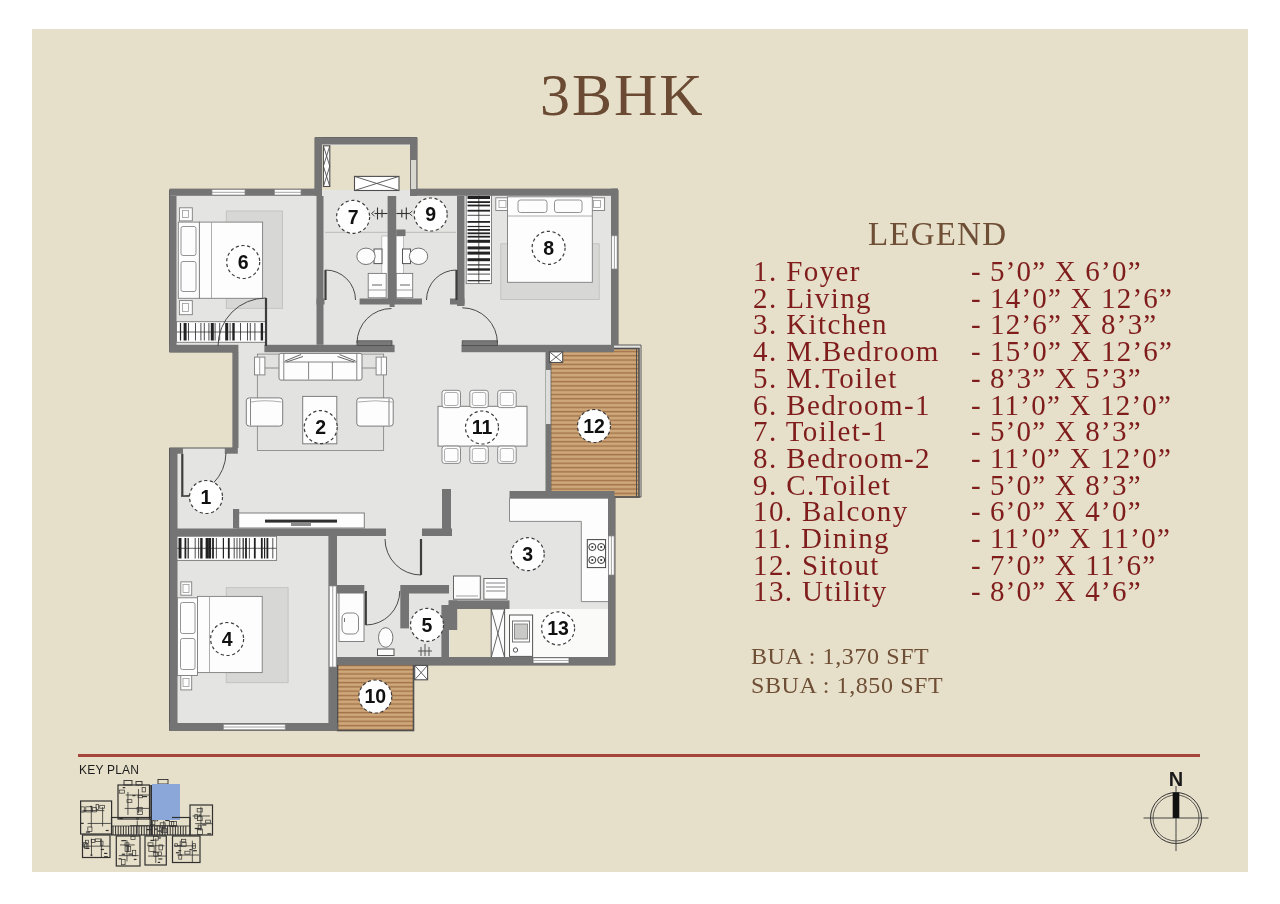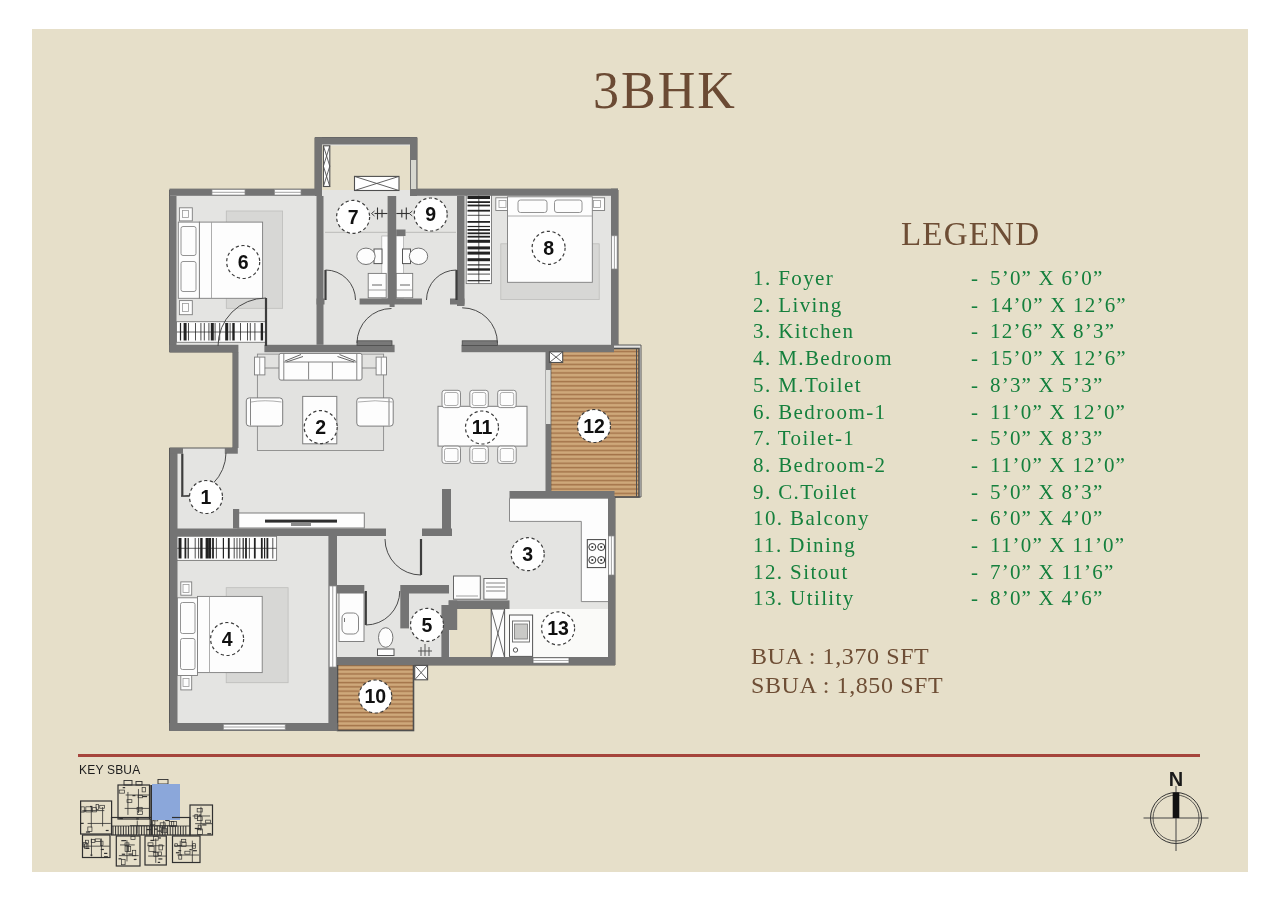--- a/index.html
+++ b/index.html
@@ -1,38 +1,38 @@
 <!DOCTYPE html>
 <html><head><meta charset="utf-8"><style>
 *{margin:0;padding:0;box-sizing:border-box}
 html,body{width:1280px;height:904px;background:#fff;overflow:hidden;
 font-family:"Liberation Serif",serif}
 .panel{position:absolute;left:32px;top:29px;width:1216px;height:843px;background:#e6dfc9}
 .abs{position:absolute;white-space:pre}
-.title{left:593px;top:61px;font-size:52px;color:#6b4a33;letter-spacing:2px}
-.lhead{left:901px;top:216px;font-size:33px;color:#6e4e35;letter-spacing:1.2px}
-.col{font-size:21px;color:#15803d;line-height:26.7px;top:265px}
+.title{left:540px;top:61px;font-size:60px;color:#6b4a33;letter-spacing:2px}
+.lhead{left:868px;top:216px;font-size:33px;color:#6e4e35;letter-spacing:1.2px}
+.col{font-size:29px;color:#7f1d1d;line-height:26.7px;top:258px}
 .names{left:753px;letter-spacing:1.4px}
 .dash{left:971px}
 .dims{left:990px;letter-spacing:1.2px}
 .bua{left:751px;top:642px;font-size:24px;color:#6e4e35;line-height:28.5px;letter-spacing:0.6px}
 .kp{left:79px;top:763px;font-family:"Liberation Sans",sans-serif;font-size:12px;
 color:#1d1d1d;letter-spacing:0.2px}
 .redline{position:absolute;left:78px;top:753.5px;width:1122px;height:3px;background:#a6453c}
 svg{position:absolute;left:0;top:0}
 </style></head><body>
 <div class="panel"></div>
 <div class="abs title">3BHK</div>
 <div class="abs lhead">LEGEND</div>
 <div class="abs col names">1. Foyer<br>2. Living<br>3. Kitchen<br>4. M.Bedroom<br>5. M.Toilet<br>6. Bedroom-1<br>7. Toilet-1<br>8. Bedroom-2<br>9. C.Toilet<br>10. Balcony<br>11. Dining<br>12. Sitout<br>13. Utility</div>
 <div class="abs col dash">-<br>-<br>-<br>-<br>-<br>-<br>-<br>-<br>-<br>-<br>-<br>-<br>-</div>
 <div class="abs col dims">5’0” X 6’0”<br>14’0” X 12’6”<br>12’6” X 8’3”<br>15’0” X 12’6”<br>8’3” X 5’3”<br>11’0” X 12’0”<br>5’0” X 8’3”<br>11’0” X 12’0”<br>5’0” X 8’3”<br>6’0” X 4’0”<br>11’0” X 11’0”<br>7’0” X 11’6”<br>8’0” X 4’6”</div>
 <div class="abs bua">BUA : 1,370 SFT<br>SBUA : 1,850 SFT</div>
 <div class="redline"></div>
-<div class="abs kp">KEY SBUA</div>
+<div class="abs kp">KEY PLAN</div>
 <svg width="1280" height="904" viewBox="0 0 1280 904">
 <polygon points="169.5,190 315,190 315,137.5 417,137.5 417,190 618,190 618,345 641,345 641,497 615,497 615,665 413.5,665 413.5,730.5 169.5,730.5 169.5,448 233,448 233,352 169.5,352" fill="#e4e4e2" stroke="#585858" stroke-width="1"></polygon>
 <rect x="321" y="145.5" width="89" height="44.5" fill="#e6dfc9"></rect>
 <rect x="450" y="609" width="41" height="49" fill="#e6dfc9"></rect>
 <rect x="504.5" y="609" width="103.5" height="48.5" fill="#fafaf8"></rect>
 <rect x="226.3" y="211" width="56.3" height="97.3" fill="#d7d7d5" stroke="#bdbdbb" stroke-width="0.8"></rect>
 <rect x="500.8" y="243.8" width="98.4" height="55.8" fill="#d7d7d5" stroke="#bdbdbb" stroke-width="0.8"></rect>
 <rect x="257.4" y="354.1" width="126.2" height="96.4" fill="#e2e2e0" stroke="#8a8a8a" stroke-width="0.9"></rect>
 <rect x="226.2" y="587.7" width="61.9" height="95" fill="#d7d7d5" stroke="#bdbdbb" stroke-width="0.8"></rect>
 <defs>

